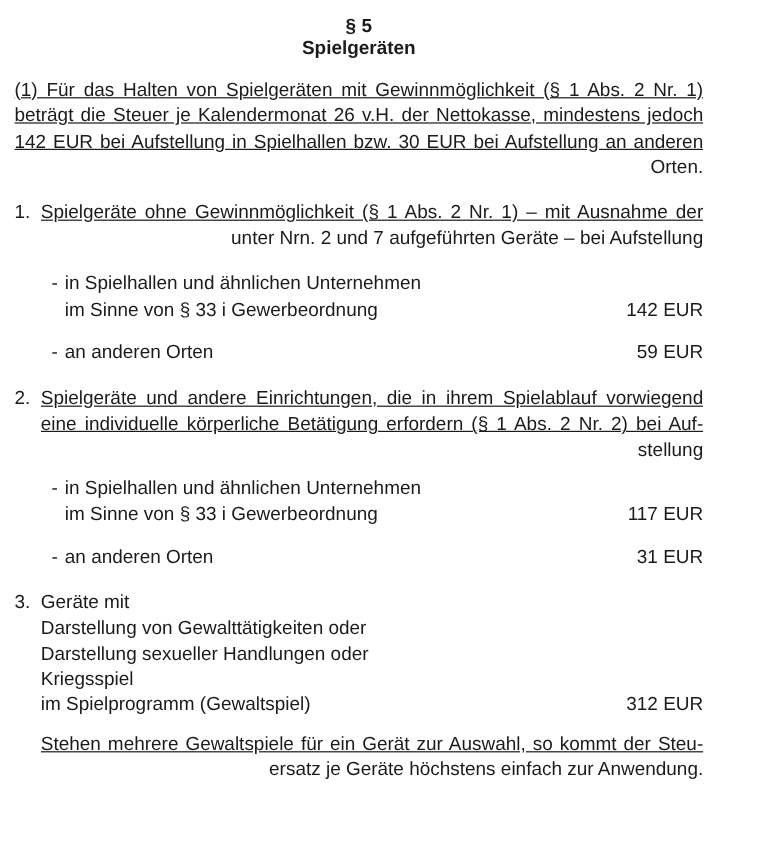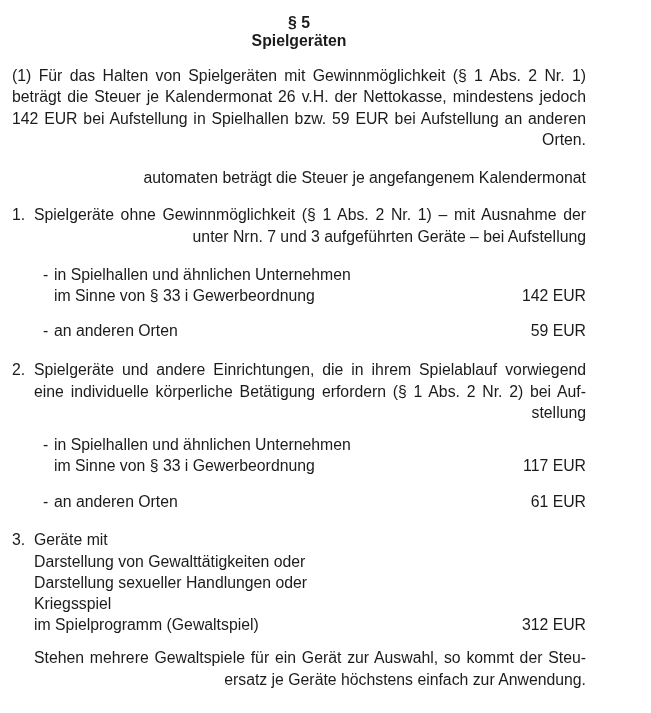--- a/index.html
+++ b/index.html
@@ -22,20 +22,21 @@
     font-weight: bold;
     line-height: 18px;
   }
   .title .tl { height: 18px; }
   
   .jl {
     text-align: justify;
     text-align-last: justify;
     height: 21.3px;
     overflow: hidden;
+    text-decoration: underline;
   }
   .jl::after { content: ""; display: inline-block; width: 100%; }
   
   .ll { text-align: right; height: 21.3px; overflow: hidden; }
   
   .item { position: relative; padding-left: 22px; }
   .num { position: absolute; left: 0; top: 0; line-height: 21.3px; }
   
   .sub { display: flex; margin-left: 31px; }
   .dash { width: 11px; flex: none; align-self: flex-start; }
@@ -61,32 +62,31 @@
 <div class="page">
 
   <div class="title">
     <div class="tl">§ 5</div>
     <div class="tl">Spielgeräten</div>
   </div>
 
   <div class="para mt-p1">
     <div class="jl">(1) Für das Halten von Spielgeräten mit Gewinnmöglichkeit (§ 1 Abs. 2 Nr. 1)</div>
     <div class="jl">beträgt die Steuer je Kalendermonat 26 v.H. der Nettokasse, mindestens jedoch</div>
-    <div class="jl">142 EUR bei Aufstellung in Spielhallen bzw. 59 EUR bei Aufstellung an anderen</div>
+    <div class="jl">142 EUR bei Aufstellung in Spielhallen bzw. 30 EUR bei Aufstellung an anderen</div>
     <div class="ll">Orten.</div>
   </div>
 
   <div class="para mt-p2">
-    <div class="ll">automaten beträgt die Steuer je angefangenem Kalendermonat</div>
   </div>
 
   <div class="item mt-i1">
     <span class="num">1.</span>
     <div class="jl">Spielgeräte ohne Gewinnmöglichkeit (§ 1 Abs. 2 Nr. 1) – mit Ausnahme der</div>
-    <div class="ll">unter Nrn. 7 und 3 aufgeführten Geräte – bei Aufstellung</div>
+    <div class="ll">unter Nrn. 2 und 7 aufgeführten Geräte – bei Aufstellung</div>
   </div>
 
   <div class="sub mt-s1">
     <span class="dash">-</span>
     <div class="lab">in Spielhallen und ähnlichen Unternehmen
 im Sinne von § 33 i Gewerbeordnung</div>
     <div class="val">142 EUR</div>
   </div>
 
   <div class="sub mt-s2">
@@ -105,21 +105,21 @@
   <div class="sub mt-s3">
     <span class="dash">-</span>
     <div class="lab">in Spielhallen und ähnlichen Unternehmen
 im Sinne von § 33 i Gewerbeordnung</div>
     <div class="val">117 EUR</div>
   </div>
 
   <div class="sub mt-s4">
     <span class="dash">-</span>
     <div class="lab">an anderen Orten</div>
-    <div class="val">61 EUR</div>
+    <div class="val">31 EUR</div>
   </div>
 
   <div class="item mt-i3">
     <span class="num">3.</span>
     <div class="row">
       <div class="lab">Geräte mit
 Darstellung von Gewalttätigkeiten oder
 Darstellung sexueller Handlungen oder
 Kriegsspiel
 im Spielprogramm (Gewaltspiel)</div>

